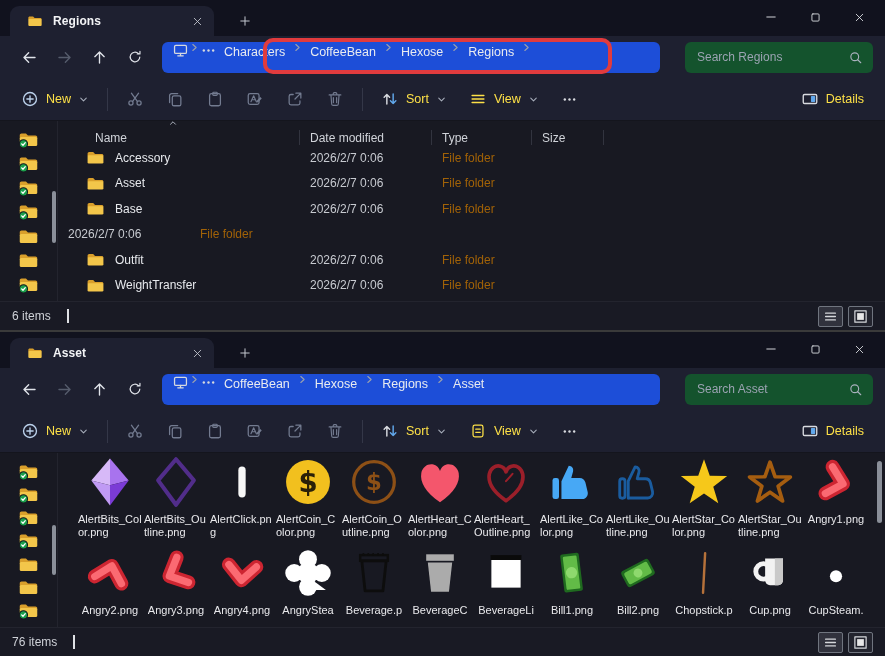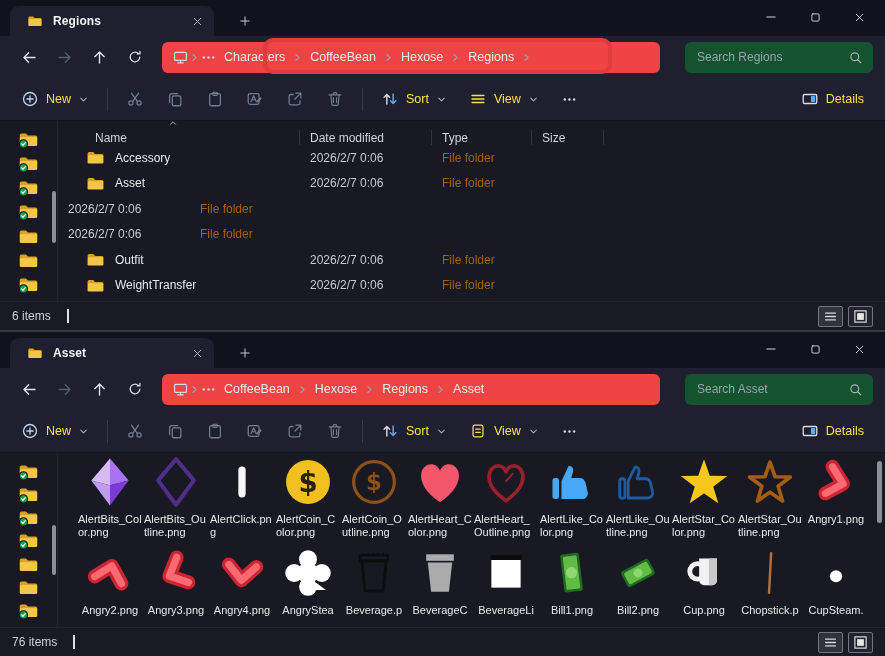--- a/index.html
+++ b/index.html
@@ -12,21 +12,21 @@
   .tab{height:30px;width:204px;margin-left:10px;background:#1e2030;border-radius:9px 9px 0 0;display:flex;align-items:center;padding:0 10px 0 17px;gap:10px;box-sizing:border-box;}
   .tab-label{font-size:12px;color:#f2f3f5;flex:1;font-weight:bold;letter-spacing:.1px;}
   .tab-close{color:#c9ccd4;display:flex;}
   .newtab{margin-left:24px;margin-bottom:8px;color:#c9ccd4;display:flex;}
   .wincontrols{position:absolute;right:4px;top:0;height:34px;display:flex;align-items:center;}
   .wc{width:44px;height:34px;display:flex;align-items:center;justify-content:center;color:#e6e8ec;background:none;border:none;}
   
   .navbar{height:42px;background:#1e2030;display:flex;align-items:center;position:relative;padding:0 12px;flex:none;}
   .navbtn{width:35px;height:30px;display:flex;align-items:center;justify-content:center;color:#e0e3e9;background:none;border:none;border-radius:4px;padding:0;}
   .navbtn.disabled{color:#565c6c;}
-  .addressbox{height:31px;width:498px;margin-left:10px;background:#ef4444;border-radius:6px;display:flex;align-items:center;padding:0 10px;gap:0;font-size:12.5px;color:#e9ebef;box-sizing:border-box;white-space:nowrap;overflow:hidden;}
+  .addressbox{height:31px;width:498px;margin-left:10px;background:#1d4ed8;border-radius:6px;display:flex;align-items:flex-start;padding:0 10px;gap:0;font-size:12.5px;color:#e9ebef;box-sizing:border-box;white-space:nowrap;overflow:hidden;}
   .crumb{padding:3px 7px;border-radius:4px;}
   .bc-ch{color:#9aa0ae;display:inline-flex;}
   .bc-ic{color:#d6d9df;display:inline-flex;}
   .searchbox{height:31px;width:188px;margin-left:auto;background:#14532d;border-radius:6px;display:flex;align-items:center;padding:0 10px 0 12px;font-size:12px;color:#9ba3b2;box-sizing:border-box;}
   .placeholder{flex:1;}
   .search-ic{color:#aab1be;display:flex;}
   .redbox{position:absolute;left:263px;top:2px;width:349px;height:36px;border:4px solid #e13b3e;border-radius:10px;box-sizing:border-box;pointer-events:none;z-index:6;}
   
   .toolbar{height:42px;background:#1e2030;display:flex;align-items:center;padding:0 10px;flex:none;border-bottom:1px solid #14151d;}
   .tbtn{display:flex;align-items:center;gap:7px;background:none;border:none;color:#fde047;font-size:12.5px;height:32px;padding:0 11px;border-radius:4px;font-family:inherit;}
@@ -404,20 +404,29 @@
                   <rect x="2" y="9" width="20" height="10.5" rx="1.6" fill="#f3c64a"></rect>
                 </svg>
               </i>
               <span>Asset</span>
             </span>
    <span class="c-date">2026/2/7 0:06</span>
    <span class="c-type">File folder</span>
    <span class="c-size"></span>
  </div>
           <div class="frow">
+   <span class="c-name">
+              <i>
+                <svg viewBox="0 0 24 24" width="100%" height="100%">
+                  <path d="M2 7.2 C2 6.1 2.9 5.2 4 5.2 h5.1 l2.3 2.3 H20 c1.1 0 2 .9 2 2 V10 H2 Z" fill="#d99f2b"></path>
+                  <rect x="2" y="9" width="20" height="10.5" rx="1.6" fill="#f3c64a"></rect>
+                </svg>
+              </i>
+              <span>Base</span>
+            </span>
    <span class="c-date">2026/2/7 0:06</span>
    <span class="c-type">File folder</span>
    <span class="c-size"></span>
  </div>
           <div class="frow">
    <span class="c-date">2026/2/7 0:06</span>
    <span class="c-type">File folder</span>
    <span class="c-size"></span>
  </div>
           <div class="frow">
@@ -964,36 +973,36 @@
                     <rect x="16" y="24" width="32" height="16" rx="2.5" fill="#62bb47"></rect>
                     <circle cx="32" cy="32" r="5.5" fill="#8ed96e"></circle>
                   </g>
                 </svg>
               </div>
    <div class="glabel">Bill2.png</div>
  </div>
             <div class="gcell">
    <div class="gicon">
                 <svg viewBox="0 0 64 64">
+                  <g transform="rotate(3 32 32)">
+                    <rect x="30.6" y="6" width="3" height="52" rx="1.5" fill="#b5713a"></rect>
+                  </g>
+                </svg>
+              </div>
+   <div class="glabel">Chopstick.p</div>
+ </div>
+            <div class="gcell">
+   <div class="gicon">
+                <svg viewBox="0 0 64 64">
                   <circle cx="24" cy="30" r="9.5" fill="none" stroke="#f2f2f2" stroke-width="6"></circle>
                   <path d="M26 14 H48 V41 a6 6 0 0 1 -6 6 H32 a6 6 0 0 1 -6 -6 Z" fill="#f2f2f2"></path>
                   <path d="M38 14 H48 V41 a6 6 0 0 1 -6 6 h-4 Z" fill="#c9c9c9"></path>
                 </svg>
               </div>
    <div class="glabel">Cup.png</div>
- </div>
-            <div class="gcell">
-   <div class="gicon">
-                <svg viewBox="0 0 64 64">
-                  <g transform="rotate(3 32 32)">
-                    <rect x="30.6" y="6" width="3" height="52" rx="1.5" fill="#b5713a"></rect>
-                  </g>
-                </svg>
-              </div>
-   <div class="glabel">Chopstick.p</div>
  </div>
             <div class="gcell">
    <div class="gicon">
                 <svg viewBox="0 0 64 64">
                   <circle cx="32" cy="36" r="7.5" fill="#ffffff"></circle>
                 </svg>
               </div>
    <div class="glabel">CupSteam.</div>
  </div>
           </div>

